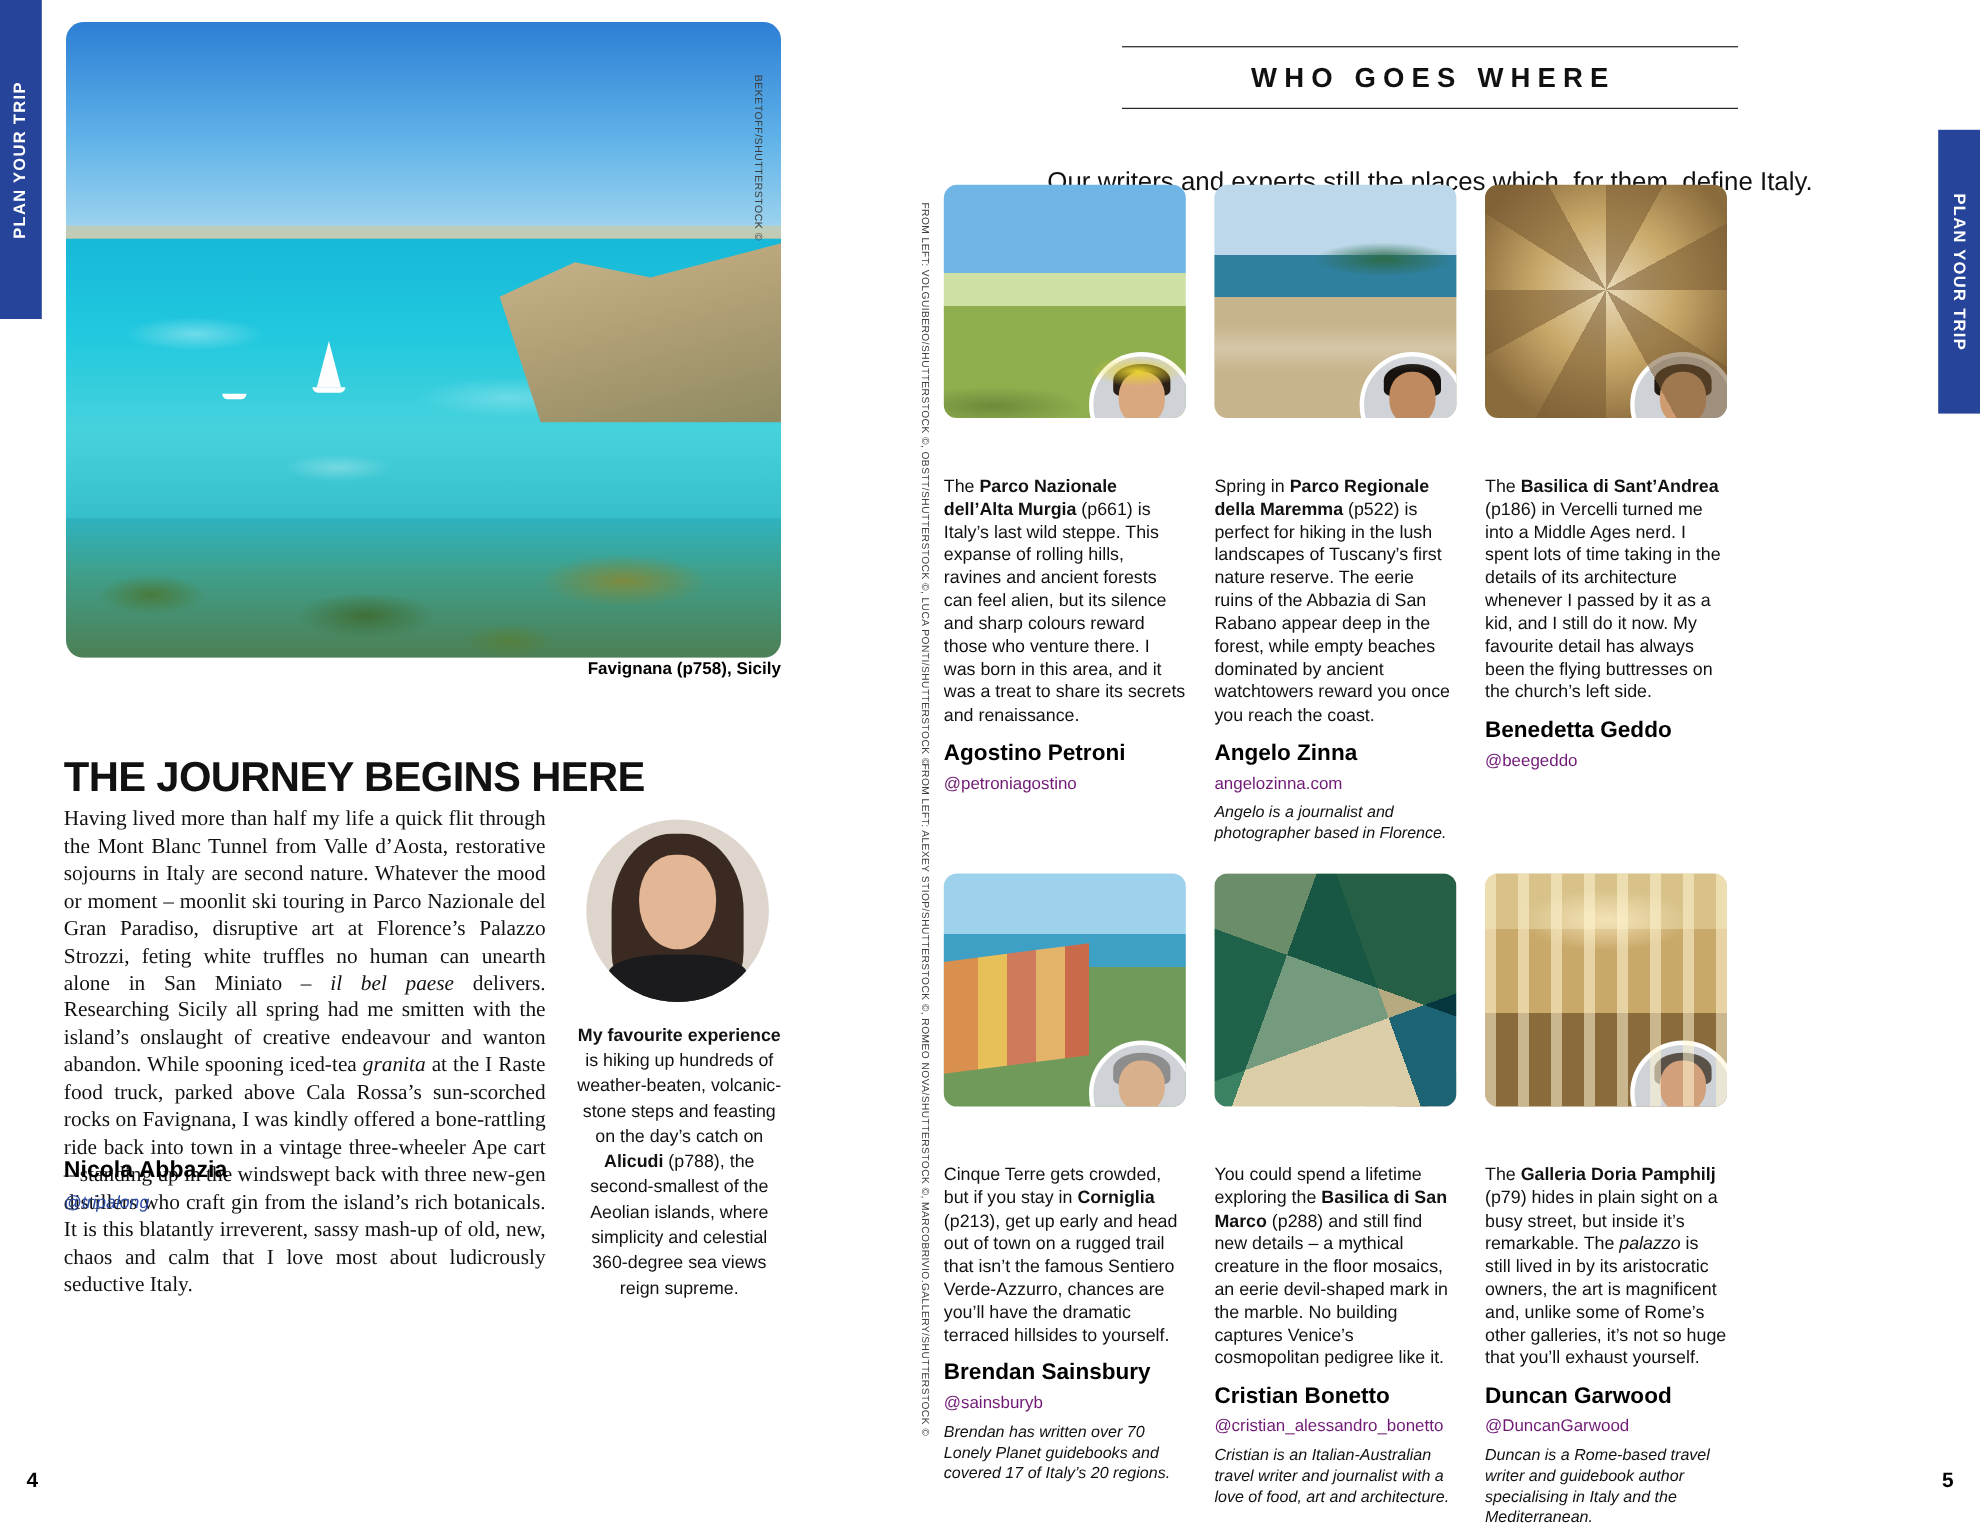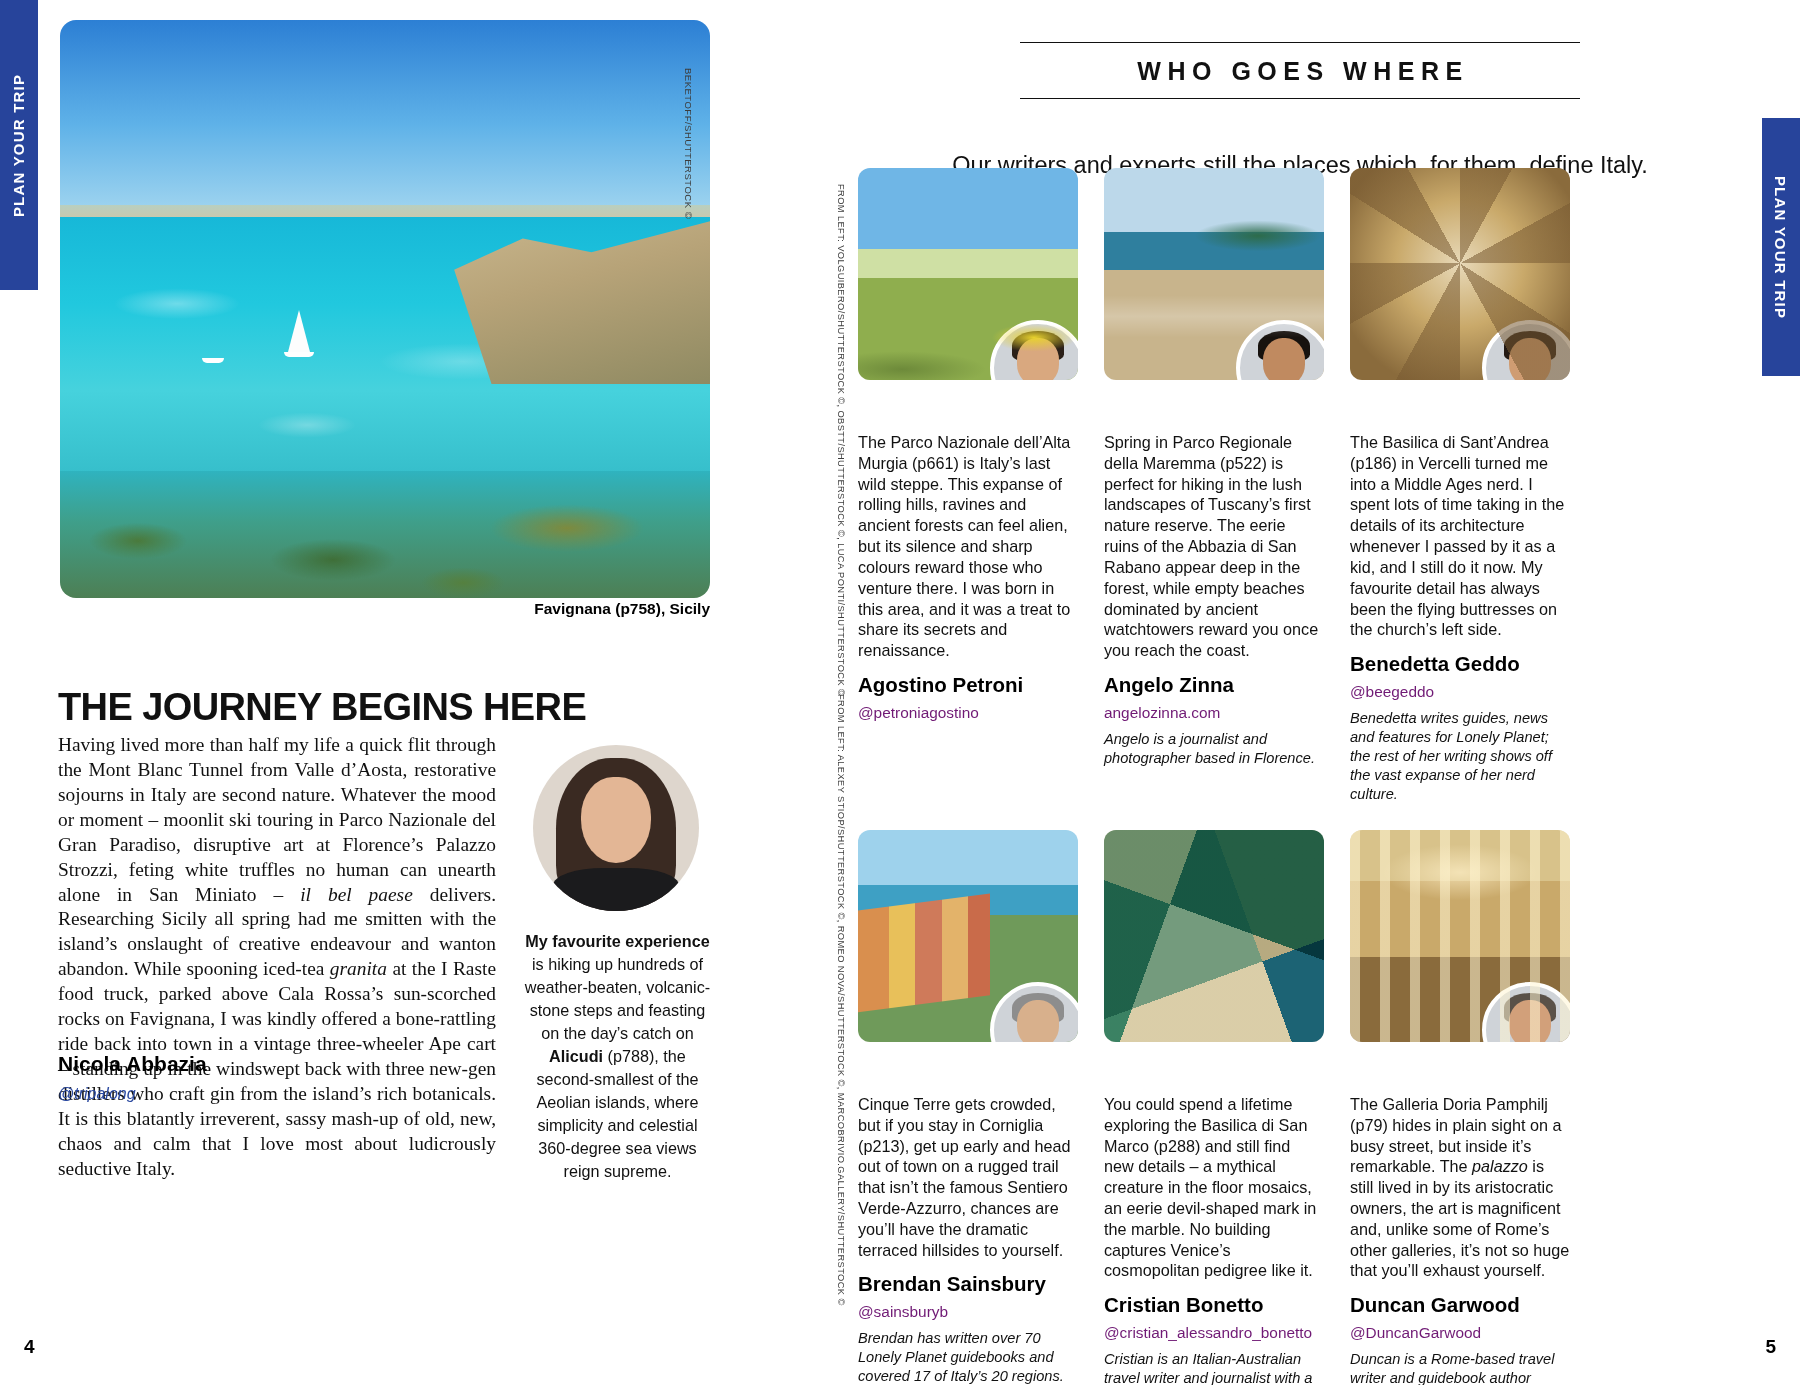--- a/index.html
+++ b/index.html
@@ -196,21 +196,21 @@
   }
   .av-hair {
     position: absolute; left: 20%; top: 8%; width: 60%; height: 34%;
     border-radius: 50% 50% 22% 22%; background: #2b2018;
   }
 
   .cell-body {
     margin-top: 52px;
     font-size: 16.2px; line-height: 1.285; color: #111;
   }
-  .cell-body b { font-weight: normal; }
+  .cell-body b { font-weight: bold; }
   .cell-body i { font-style: italic; }
   .cell-name { margin-top: 12px; font-size: 20.5px; font-weight: bold; color: #000; }
   .cell-handle { margin-top: 7px; font-size: 15.4px; color: #701a75; }
   .cell-bio { margin-top: 8px; font-size: 14.6px; font-style: italic; line-height: 1.3; color: #111; }
 
   .col-credit {
     position: absolute; font-size: 9.3px; letter-spacing: .4px; color: #3c3c3c;
     white-space: nowrap; transform: rotate(90deg); transform-origin: left top;
   }
   #credit-top { left: 16px; top: 184px; }
@@ -353,21 +353,20 @@
         <div class="cell">
           <div class="cell-photo sc-basilica">
             <div class="avatar">
               <div class="av-hair" style="background: rgb(36, 26, 20);"></div>
               <div class="av-face" style="background: rgb(207, 156, 114);"></div>
             </div>
           </div>
           <div class="cell-body"><span>The </span><b>Basilica di Sant’Andrea</b><span> (p186) in Vercelli turned me into a Middle Ages nerd. I spent lots of time taking in the details of its architecture whenever I passed by it as a kid, and I still do it now. My favourite detail has always been the flying buttresses on the church’s left side.</span></div>
           <div class="cell-name">Benedetta Geddo</div>
           <div class="cell-handle">@beegeddo</div>
-          <div class="cell-bio">Benedetta writes guides, news and features for Lonely Planet; the rest of her writing shows off the vast expanse of her nerd culture.</div>
         </div>
       </div>
     <div class="row row2">
         <div class="cell">
           <div class="cell-photo sc-corniglia">
             <div class="avatar">
               <div class="av-hair" style="background: rgb(141, 141, 141);"></div>
               <div class="av-face" style="background: rgb(216, 176, 140);"></div>
             </div>
           </div>

